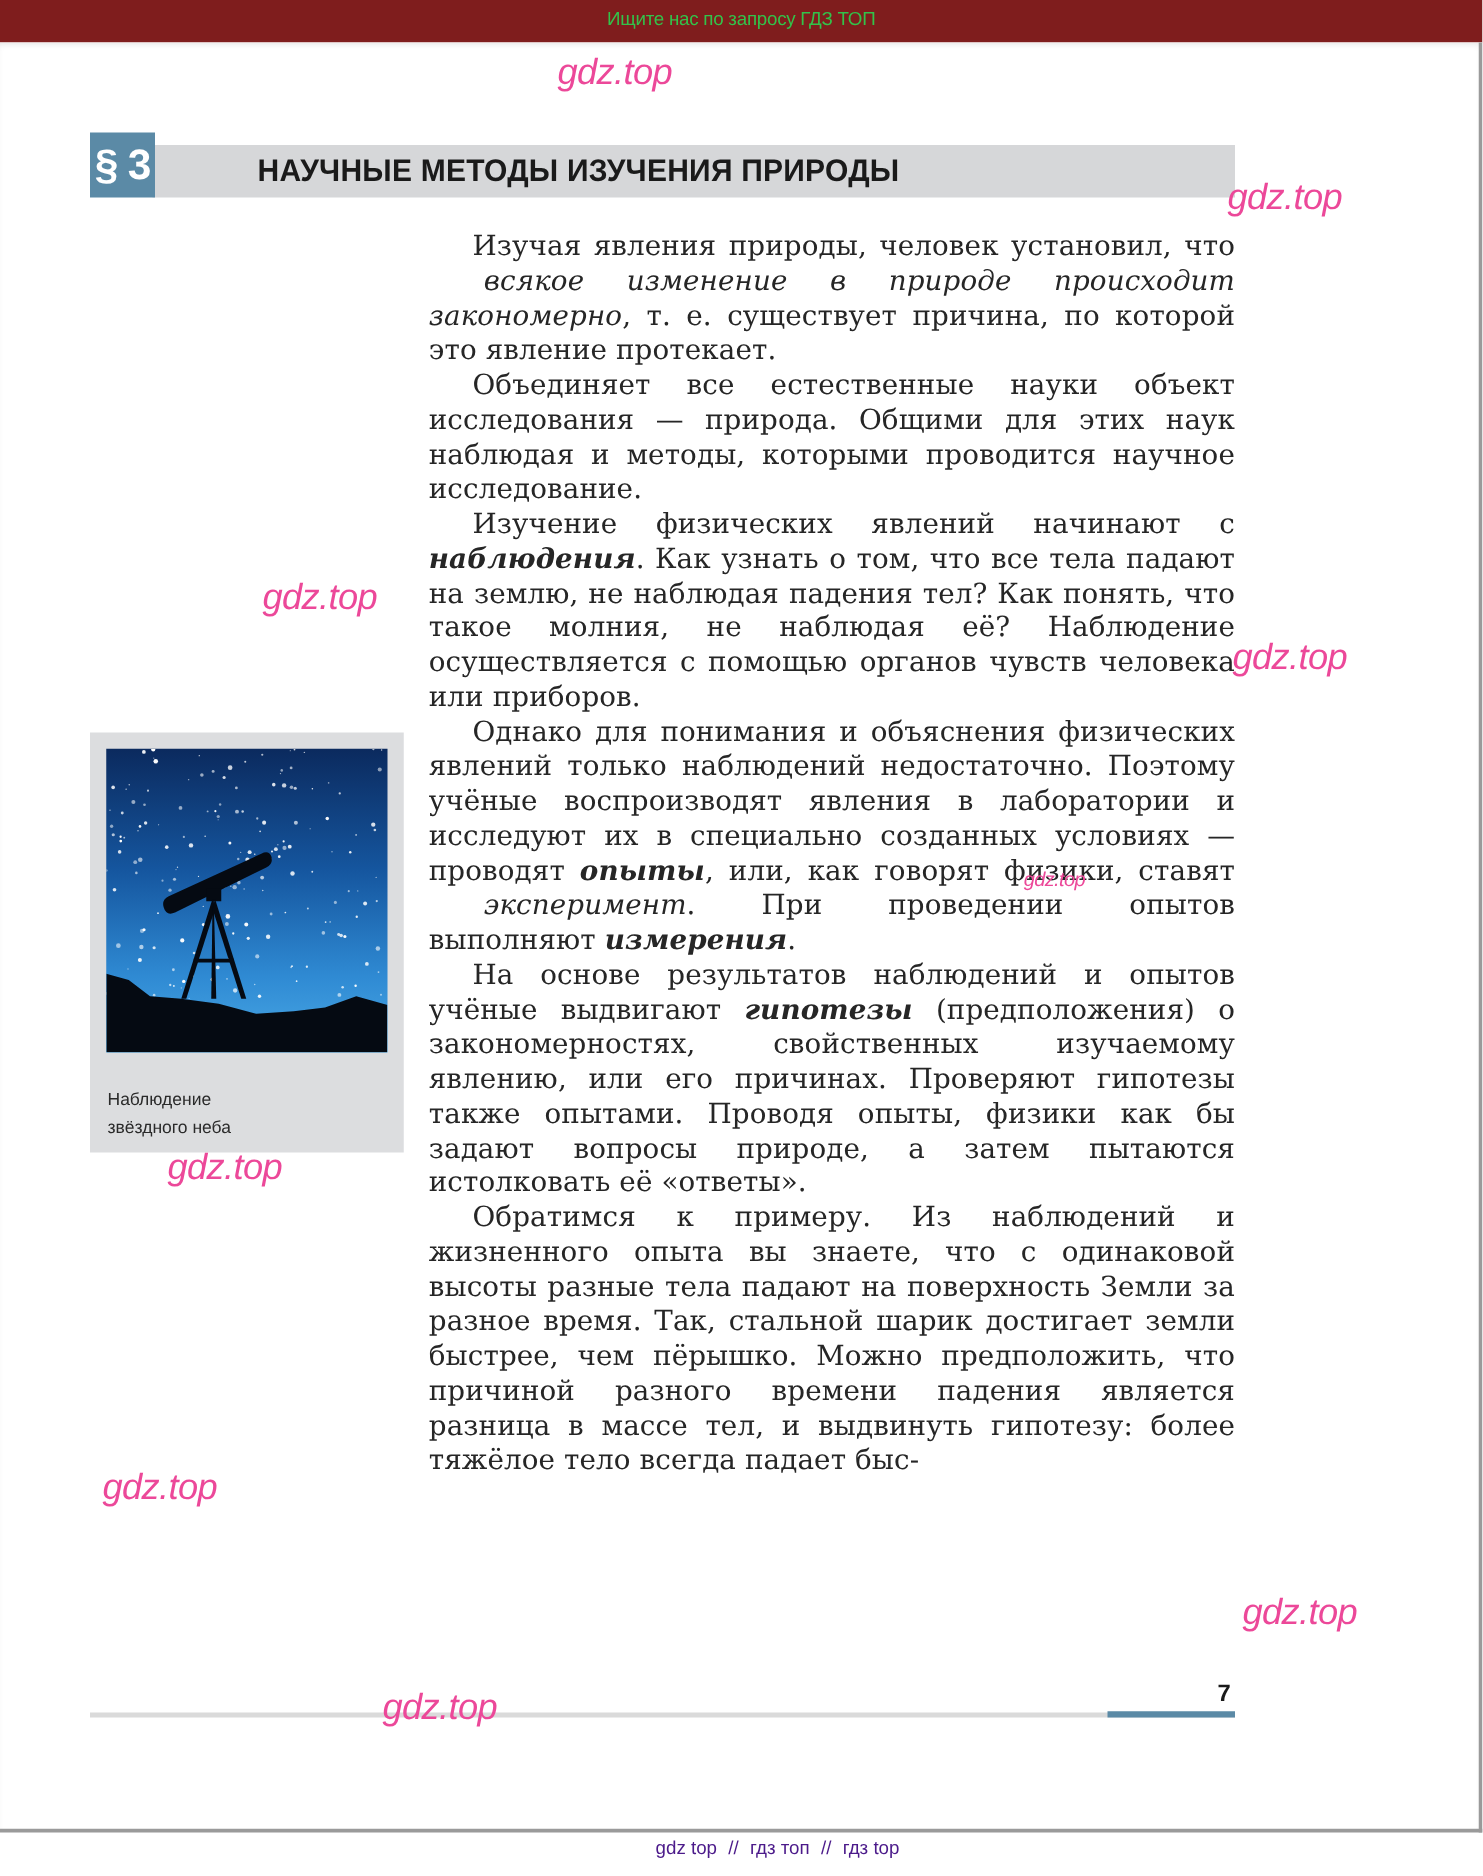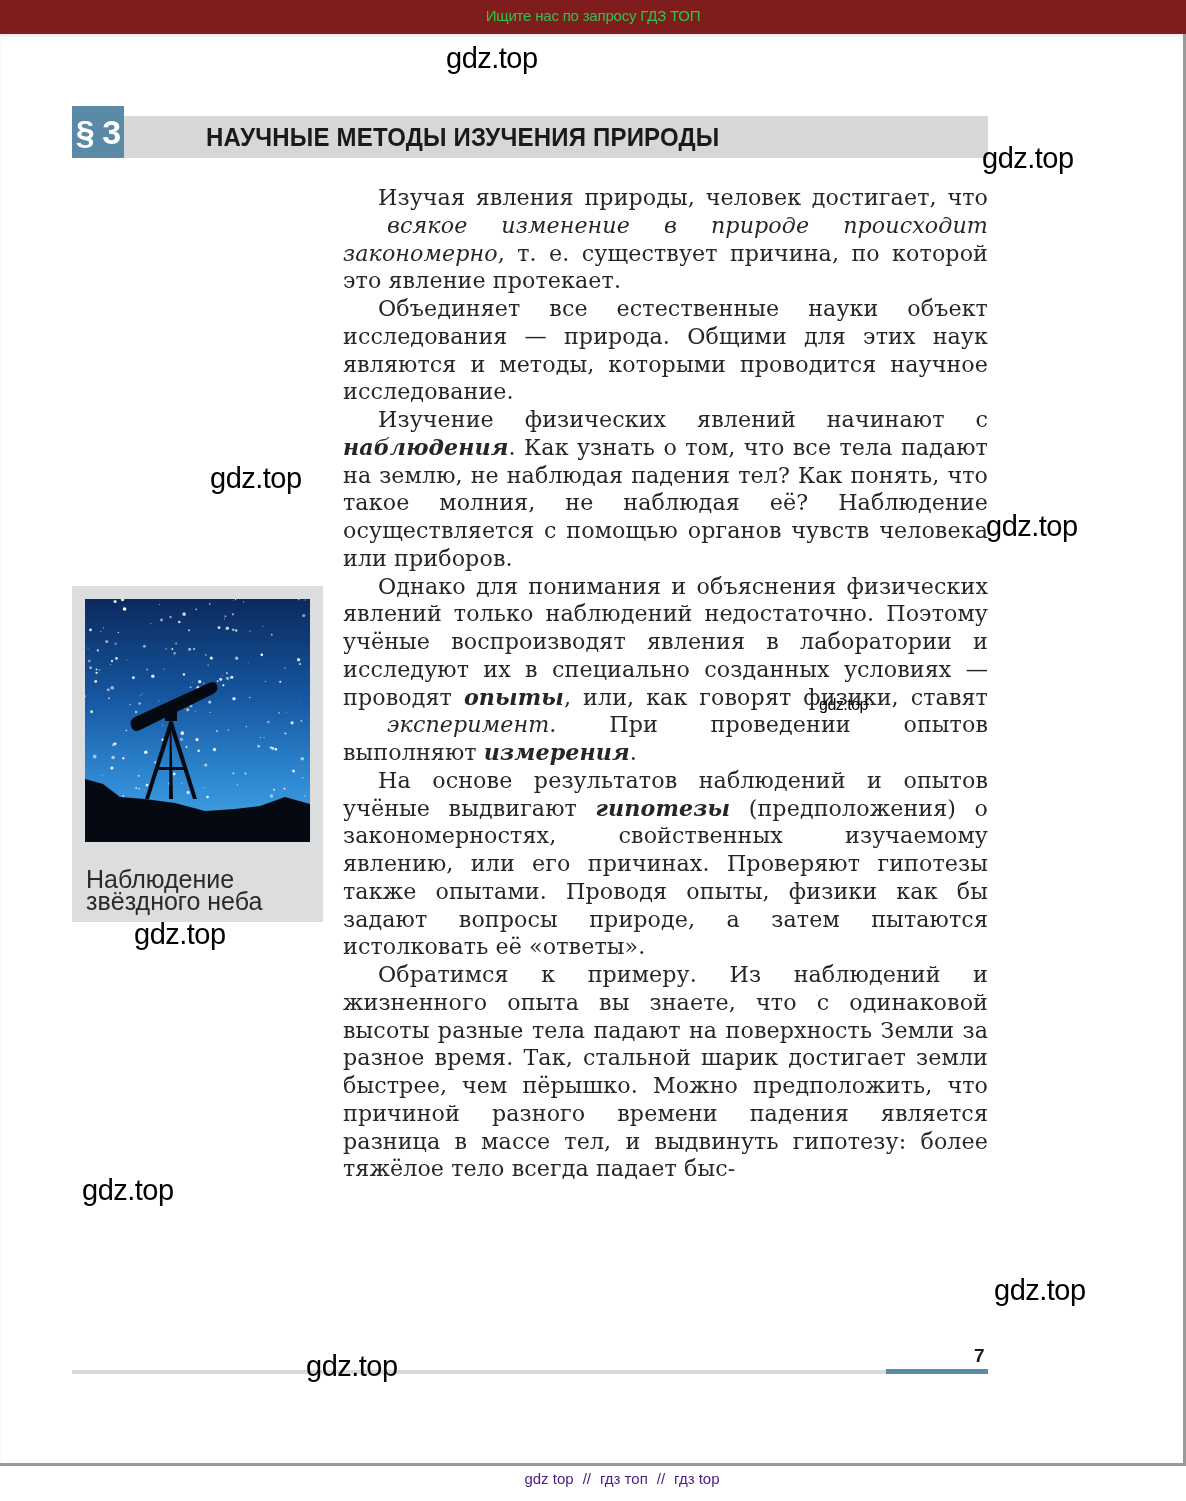--- a/index.html
+++ b/index.html
@@ -14,21 +14,21 @@
       color:#33c24a; letter-spacing:-0.2px;
     }
     .page-frame {
       position:absolute; left:0; top:34px; width:1183px; height:1429px;
       border-right:3px solid #9a9a9a; border-bottom:3px solid #9a9a9a;
       box-shadow: inset 0 4px 6px -3px rgba(0,0,0,0.12);
       background:#fff;
     }
     .wm {
       position:absolute; font-family:"Liberation Sans", sans-serif;
-      font-size:29px; color:#000000; letter-spacing:-0.5px; white-space:nowrap;
+      font-size:29px; color:#ec4899; letter-spacing:-0.5px; white-space:nowrap;font-style:italic;
     }
     .wm.small { font-size:16px; }
     .section-header {
       position:absolute; left:72px; top:106px; width:916px; height:52px;
     }
     .section-bar {
       position:absolute; left:50px; top:10px; right:0; height:42px;
       background:#d6d7d9;
     }
     .section-badge {
@@ -55,21 +55,21 @@
       position:absolute; left:72px; top:586px; width:251px; height:336px;
       background:#dcdddf;
     }
     .figure-img {
       position:absolute; left:13px; top:13px; width:225px; height:243px;
       background:linear-gradient(180deg,#0b2a5e 0%,#15569f 40%,#2f8ad3 75%,#4aa9e6 100%);
       overflow:hidden;
     }
     .figure-caption {
       position:absolute; left:14px; top:282px; font-family:"Liberation Sans", sans-serif;
-      font-size:25px; line-height:22px; color:#2a2a2a;
+      font-size:14px; line-height:22px; color:#2a2a2a;
     }
     .footer-rule {
       position:absolute; left:72px; top:1370px; width:916px; height:4px; background:#dadada;
     }
     .footer-accent {
       position:absolute; left:886px; top:1369px; width:102px; height:5px; background:#5b8aa6;
     }
     .page-number {
       position:absolute; left:974px; top:1345px; font-family:"Liberation Sans", sans-serif;
       font-weight:bold; font-size:19px; color:#1a1a1a;
@@ -87,22 +87,22 @@
 
 <div class="page-frame"></div>
 
 <div class="section-header">
   <div class="section-bar"></div>
   <div class="section-badge">§ 3</div>
   <div class="section-title">НАУЧНЫЕ МЕТОДЫ ИЗУЧЕНИЯ ПРИРОДЫ</div>
 </div>
 
 <div class="body-text" id="body-text">
-    <p><span>Изучая явления природы, человек достигает, что </span><span class="it">всякое изменение в природе происходит закономерно</span><span>, т. е. существует причина, по которой это явление протекает.</span></p>
-    <p><span>Объединяет все естественные науки объект исследования — природа. Общими для этих наук являются и методы, которыми проводится научное исследование.</span></p>
+    <p><span>Изучая явления природы, человек установил, что </span><span class="it">всякое изменение в природе происходит закономерно</span><span>, т. е. существует причина, по которой это явление протекает.</span></p>
+    <p><span>Объединяет все естественные науки объект исследования — природа. Общими для этих наук наблюдая и методы, которыми проводится научное исследование.</span></p>
     <p><span>Изучение физических явлений начинают с </span><span class="bi">наблюдения</span><span>. Как узнать о том, что все тела падают на землю, не наблюдая падения тел? Как понять, что такое молния, не наблюдая её? Наблюдение осуществляется с помощью органов чувств человека или приборов.</span></p>
     <p><span>Однако для понимания и объяснения физических явлений только наблюдений недостаточно. Поэтому учёные воспроизводят явления в лаборатории и исследуют их в специально созданных условиях — проводят </span><span class="bi">опыты</span><span>, или, как говорят физики, ставят </span><span class="it">эксперимент</span><span>. При проведении опытов выполняют </span><span class="bi">измерения</span><span>.</span></p>
     <p><span>На основе результатов наблюдений и опытов учёные выдвигают </span><span class="bi">гипотезы</span><span> (предположения) о закономерностях, свойственных изучаемому явлению, или его причинах. Проверяют гипотезы также опытами. Проводя опыты, физики как бы задают вопросы природе, а затем пытаются истолковать её «ответы».</span></p>
     <p><span>Обратимся к примеру. Из наблюдений и жизненного опыта вы знаете, что с одинаковой высоты разные тела падают на поверхность Земли за разное время. Так, стальной шарик достигает земли быстрее, чем пёрышко. Можно предположить, что причиной разного времени падения является разница в массе тел, и выдвинуть гипотезу: более тяжёлое тело всегда падает быс-</span></p>
   </div>
 
 <div class="figure">
   <div class="figure-img">
     <svg width="225" height="243" viewBox="0 0 225 243" xmlns="http://www.w3.org/2000/svg">
       <g fill="#ffffff" id="stars">

